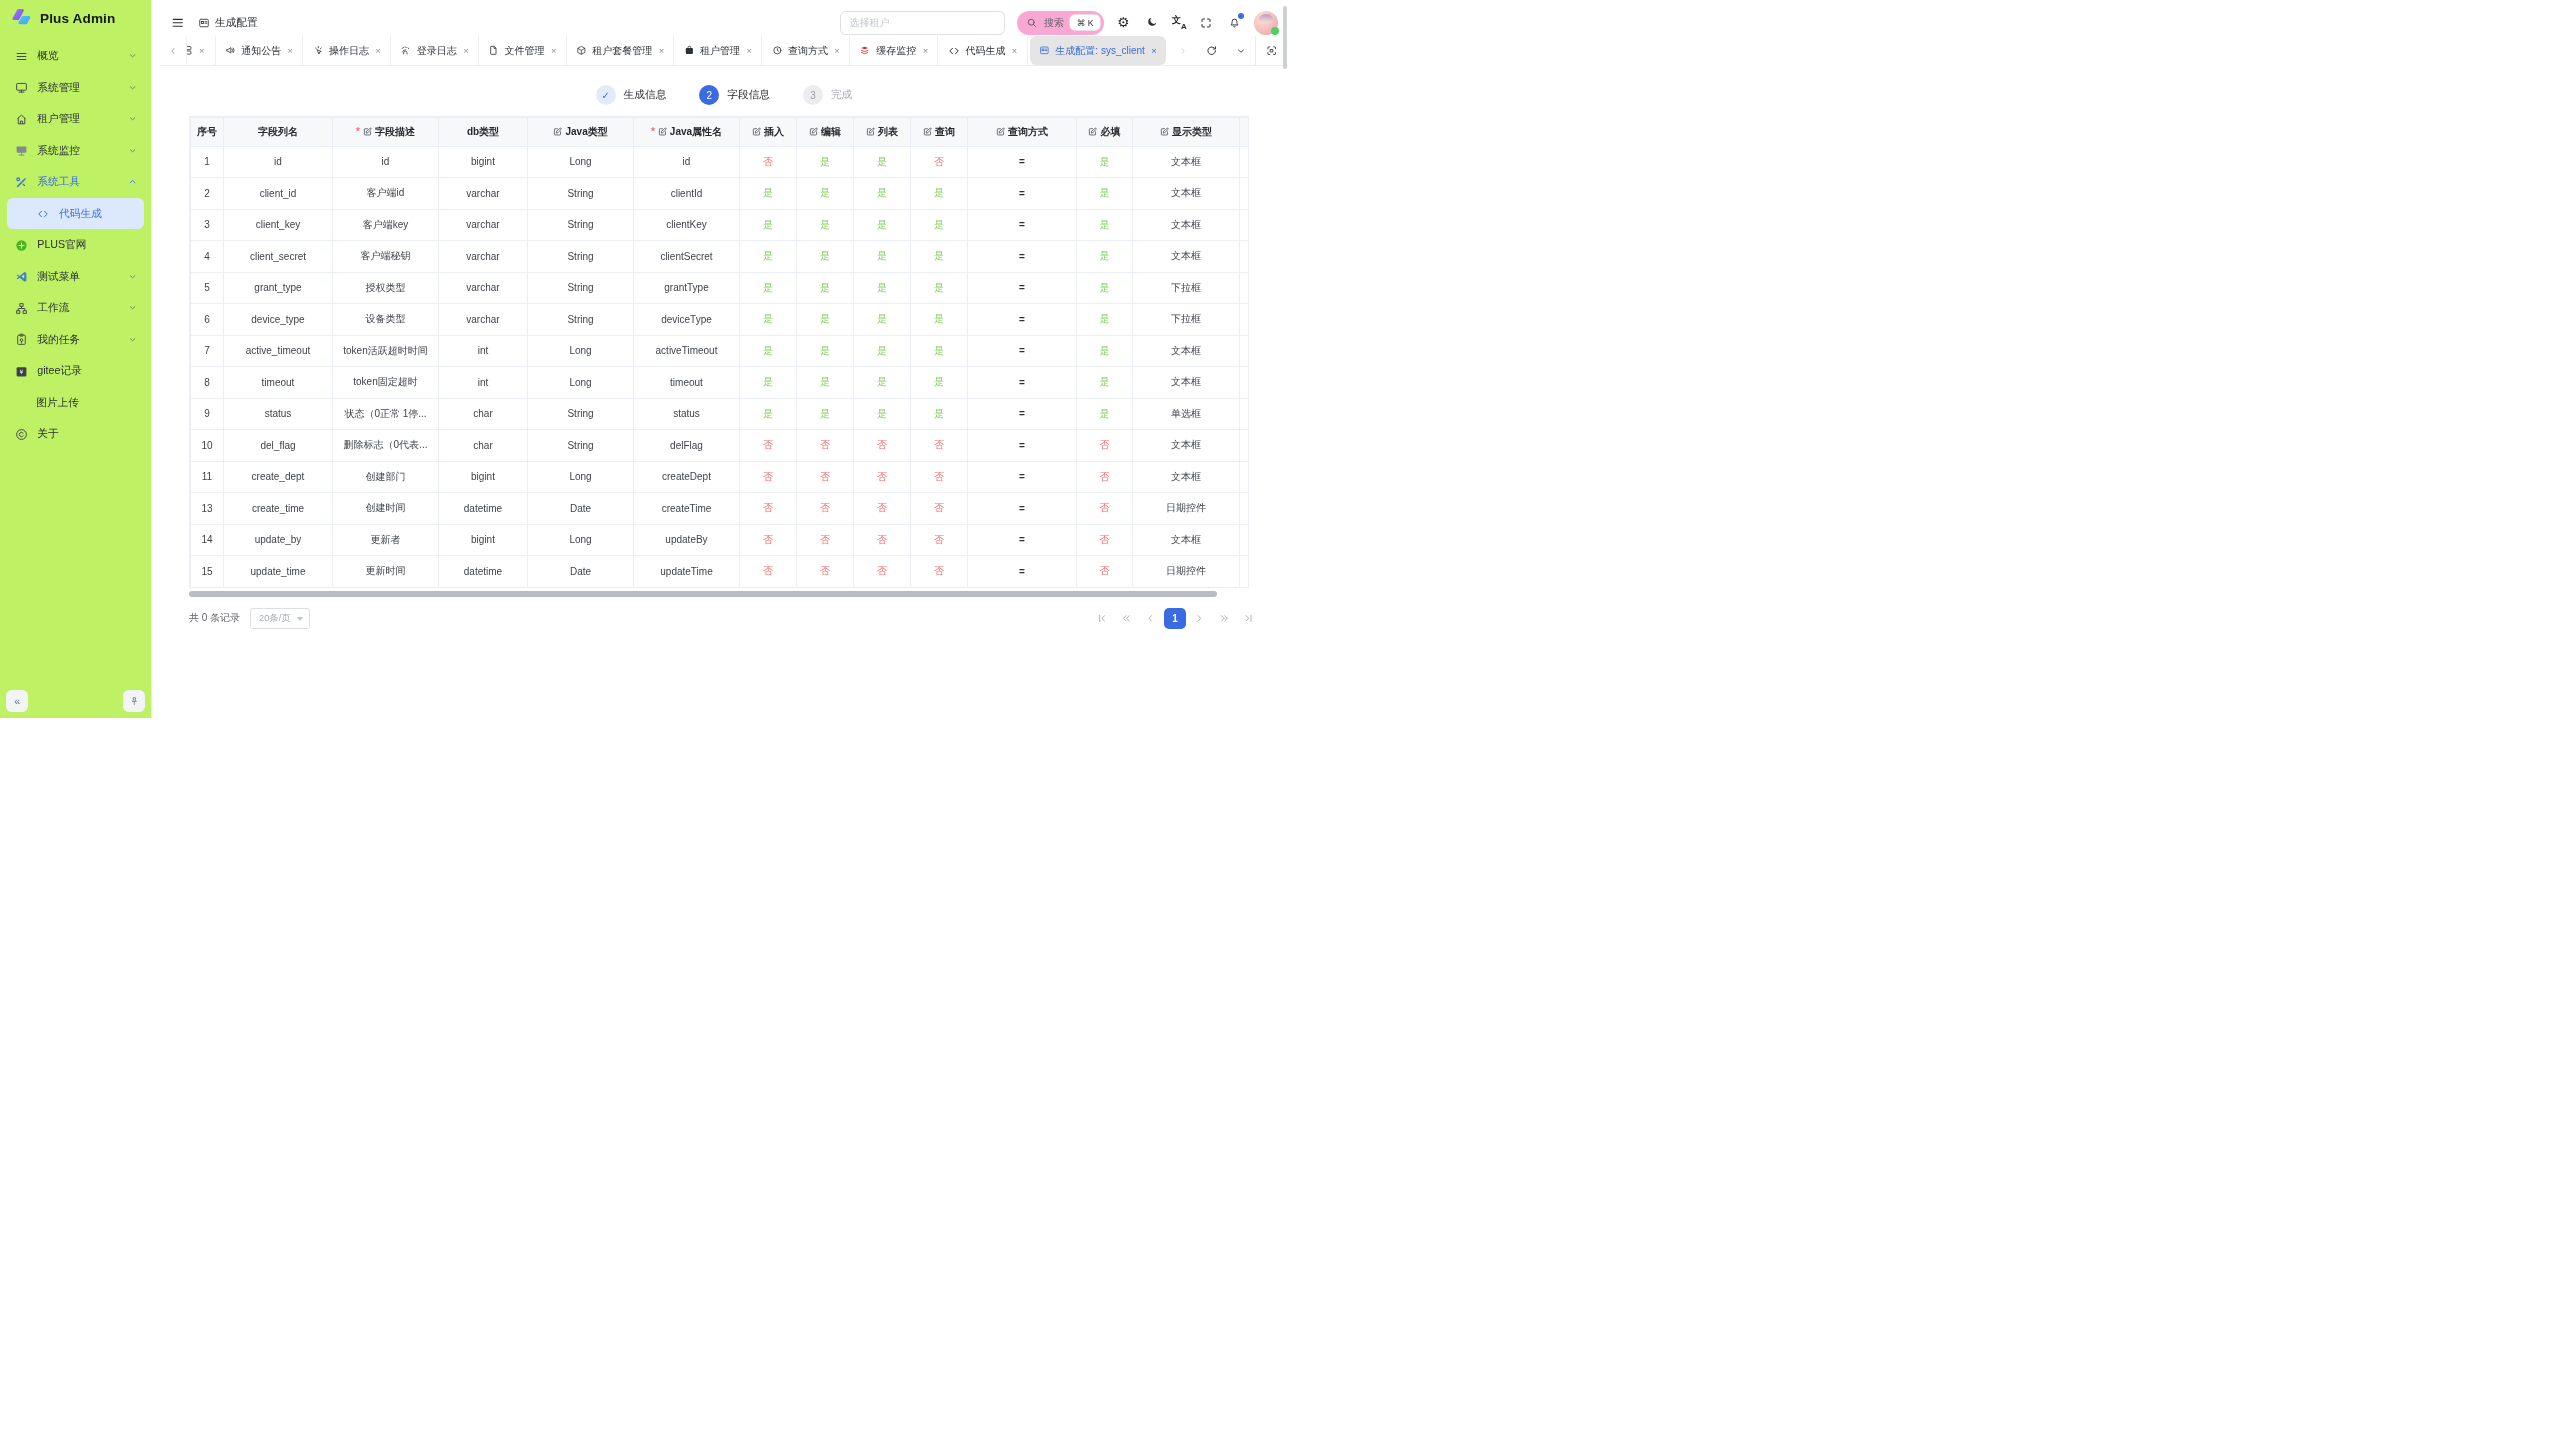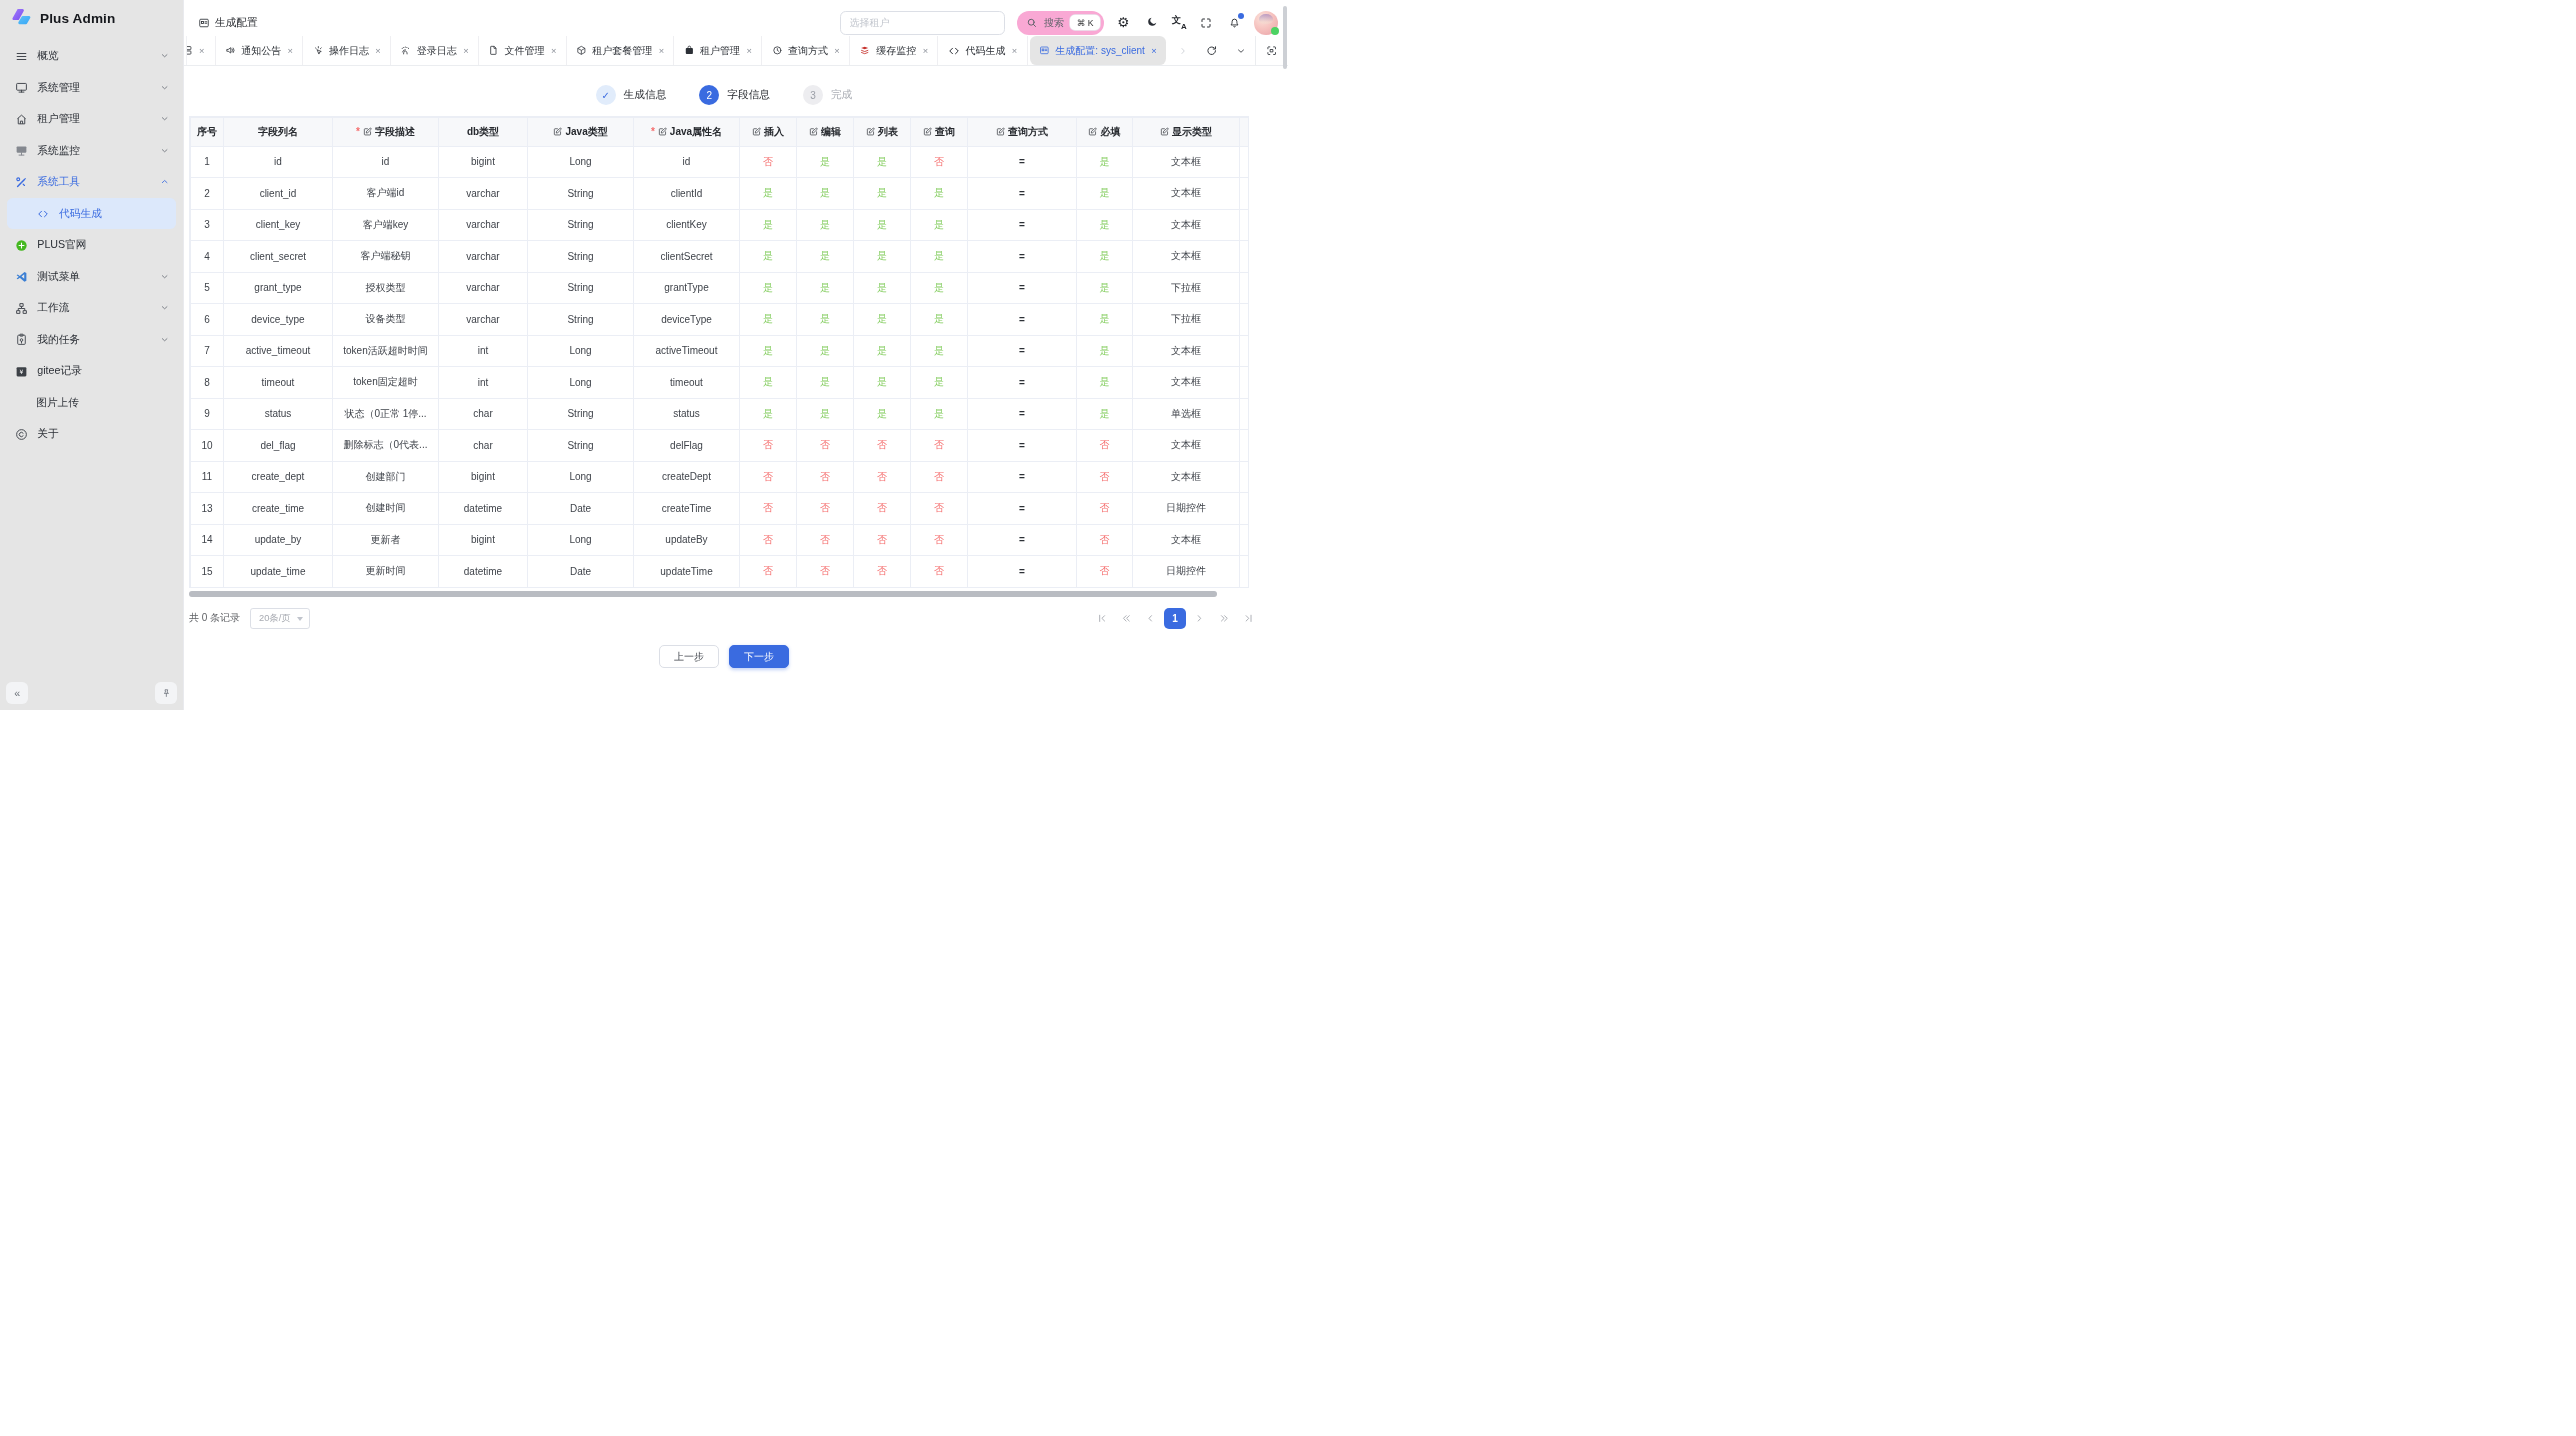--- a/index.html
+++ b/index.html
@@ -1,21 +1,21 @@
 <!DOCTYPE html>
 <html style="font-size:11.4px"><head>
 <meta charset="utf-8">
 <style>
   * { margin:0; padding:0; box-sizing:border-box; }
   html,body { width:1288px; height:718px; overflow:hidden; }
   body { font-family:"Liberation Sans","DejaVu Sans",sans-serif; background:#fff; color:#303133; position:relative; }
   svg { display:block; }
 
   
-  .sidebar { position:absolute; left:0; top:0; bottom:8px; width:184px; background:#e5e5e5; border-right:0.7px solid #e9eaee; z-index:5; }
+  .sidebar { position:absolute; left:0; top:0; bottom:0; width:152px; background:#bef264; border-right:0.7px solid #e9eaee; z-index:5; }
   .logo-row { height:36px; display:flex; align-items:center; gap:7.2px; padding:0 11.4px; }
   .logo-mark { width:21.5px; height:21.5px; }
   .logo-text { font-size:13.6px; font-weight:700; color:#16181d; letter-spacing:0.1px; }
   .side-menu { padding:4.3px 7.2px 0; }
   .side-item { height:31.5px; display:flex; align-items:center; gap:8.6px; padding:0 5.7px 0 7.2px; border-radius:5.7px; font-size:10.7px; color:#2b2f36; cursor:pointer; }
   .side-item .s-icon { width:14.3px; height:14.3px; display:flex; align-items:center; justify-content:center; color:#43474e; flex:none; }
   .side-item .s-label { flex:1; white-space:nowrap; overflow:hidden; }
   .side-item .s-chev { color:#6d727a; width:10px; }
   .side-item .s-chev.up svg { transform:rotate(180deg); }
   .side-item.blue, .side-item.blue .s-icon, .side-item.blue .s-chev { color:#3a6be0; }
@@ -934,20 +934,16 @@
           </svg>
       </span>
       <span class="pg-btn">
         <svg width="10.7" height="10.7" viewBox="0 0 24 24" fill="none" stroke="currentColor" stroke-width="2" stroke-linecap="round" stroke-linejoin="round">
             <path d="M18 5v14M7 6l6 6-6 6"></path>
           </svg>
       </span>
     </div>
   </div>
 
-  <div class="foot-btns">
-    <button class="btn ghost">上一步</button>
-    <button class="btn primary">下一步</button>
-  </div>
 </main>
 
 <div class="vscroll-thumb"></div>
 
 
 </body></html>

